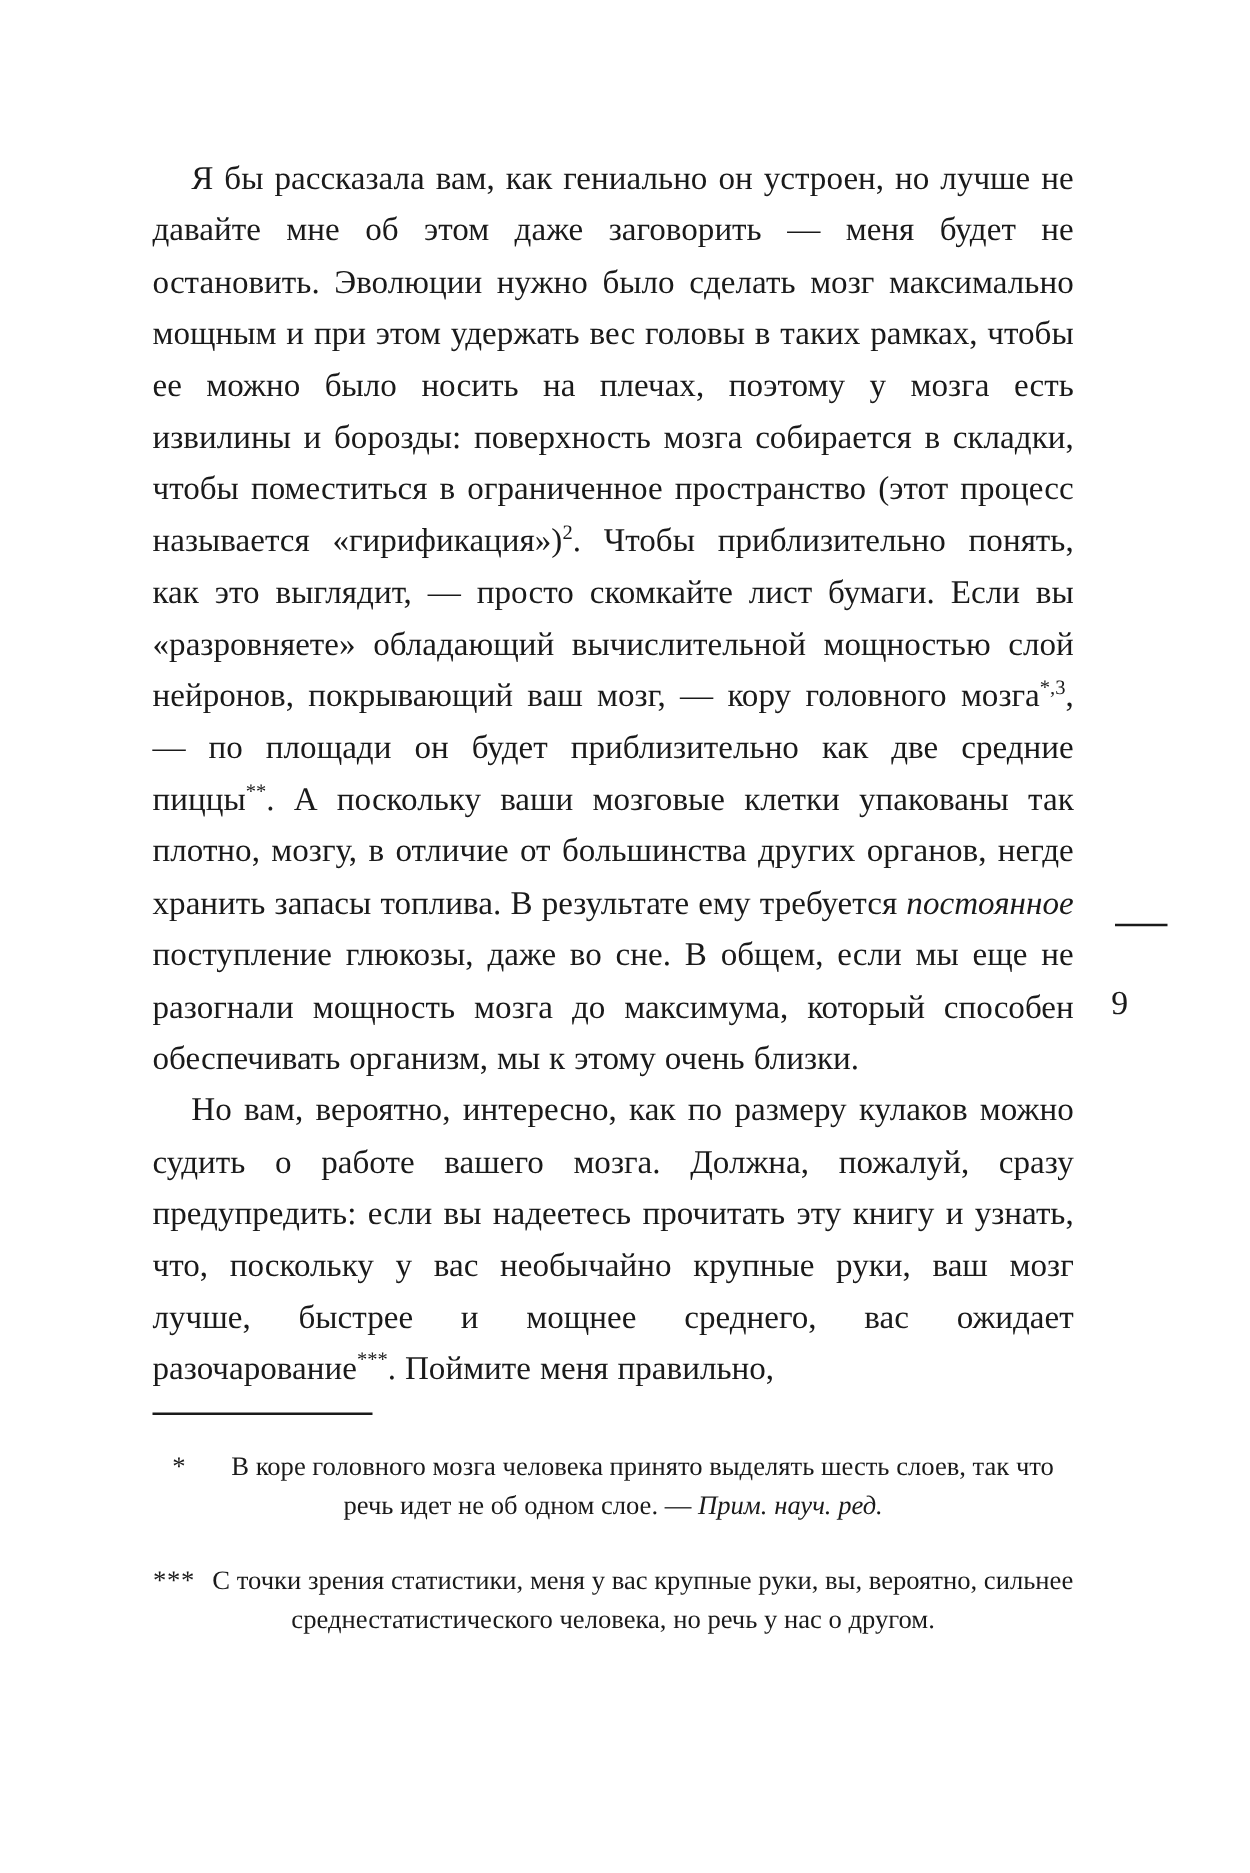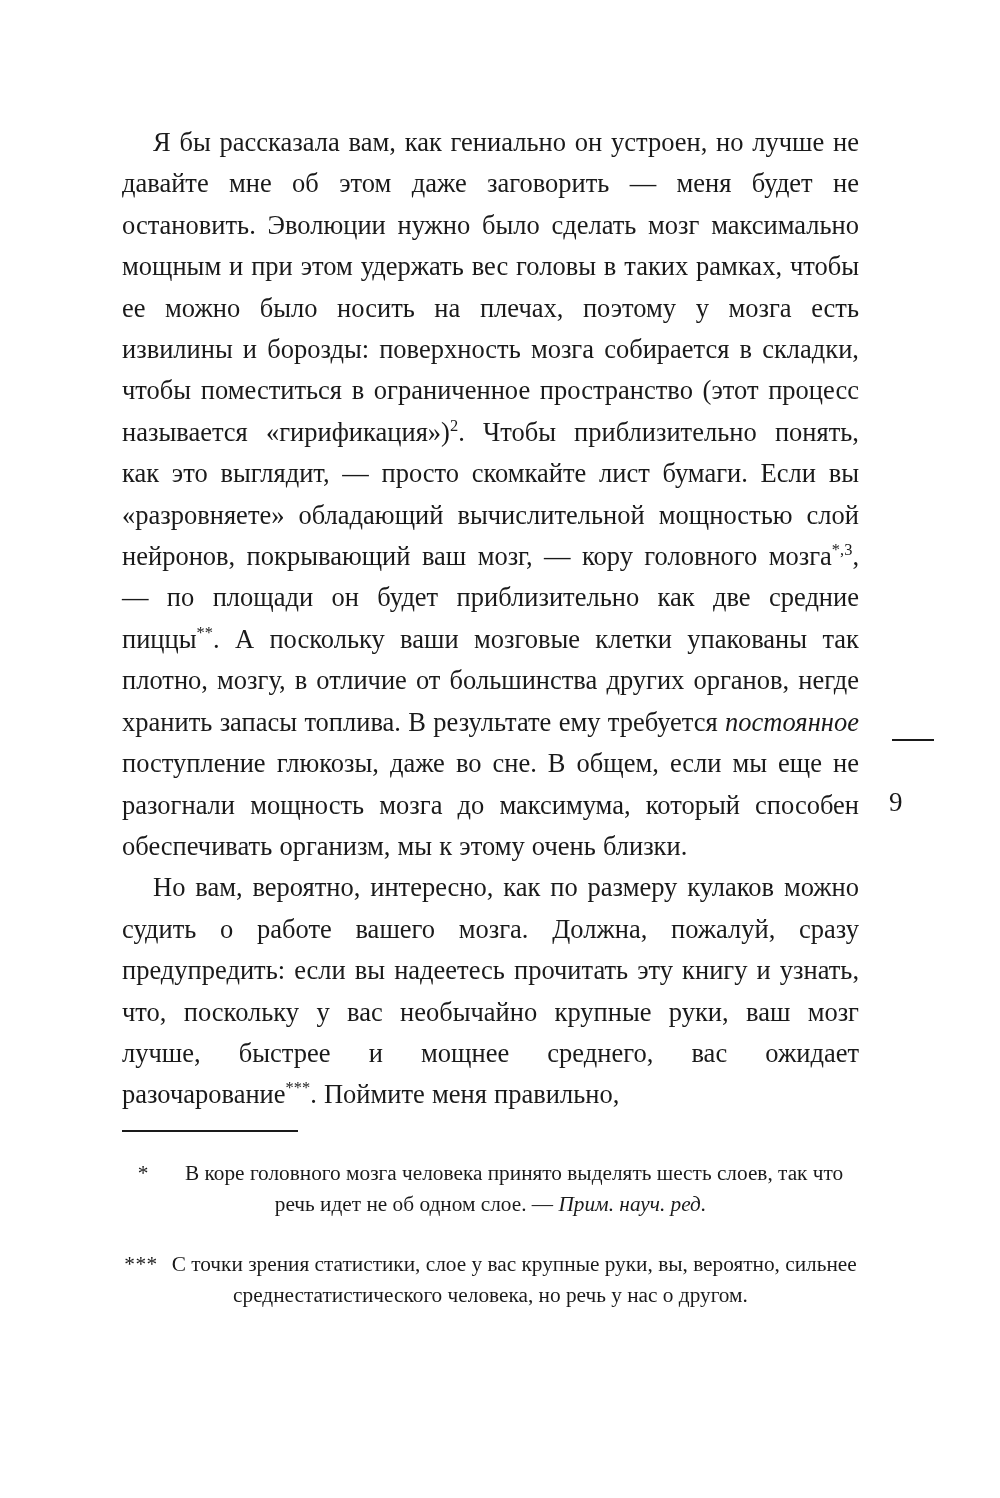--- a/index.html
+++ b/index.html
@@ -124,17 +124,17 @@
 
   <div class="footnotes">
     <div class="fn-rule"></div>
 
     <div class="fn-item">
       <span class="fn-mark">*</span><span class="fn-gap-1"></span><span>В коре головного мозга человека принято выделять шесть слоев, так что речь идет не об одном слое. — <i>Прим. науч. ред.</i></span>
     </div>
 
 
     <div class="fn-item">
-      <span class="fn-mark">***</span><span class="fn-gap-3"></span><span>С точки зрения статистики, слое у вас крупные руки, вы, вероятно, сильнее среднестатистического человека, но речь у нас о другом.</span>
+      <span class="fn-mark">***</span><span class="fn-gap-3"></span><span>С точки зрения статистики, меня у вас крупные руки, вы, вероятно, сильнее среднестатистического человека, но речь у нас о другом.</span>
     </div>
   </div>
 
 </div>
 
 </body></html>

